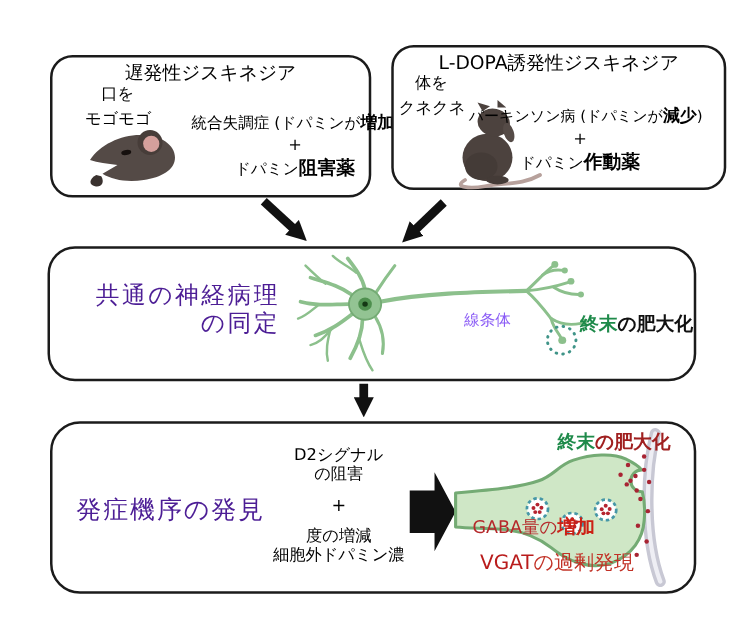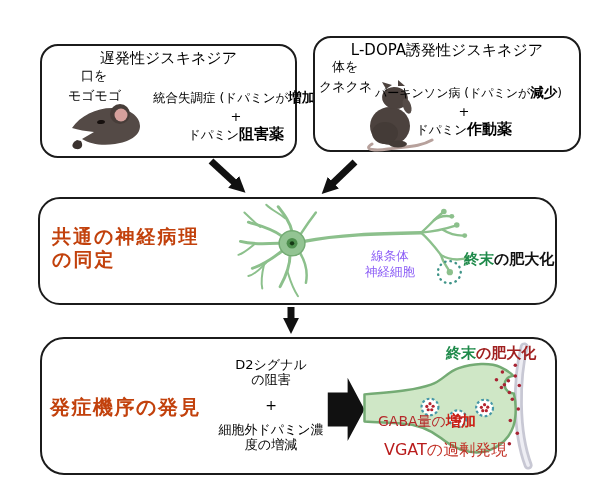--- a/index.html
+++ b/index.html
@@ -21,21 +21,21 @@
   .b2 .col{left:60px;top:46px;width:178px;}
   .cause{font-size:12.5px;white-space:nowrap;}
   .b2 .cause{font-size:12px;}
   .cause b{font-size:13.5px;}
   .plus{font-size:13px;margin:2px 0 1px;}
   .drug{font-size:12.5px;white-space:nowrap;}
   .drug b{font-size:15px;text-align:center;}
   .mouse{position:absolute;}
   .b1 .mouse{left:24px;top:52px;}
   .b2 .mouse{left:33px;top:42px;}
-  .heading-red{position:absolute;color:#c2410c;font-weight:bold;text-align:left;}
+  .heading-red{position:absolute;color:#4c1d95;font-weight:normal;text-align:right;}
   .b3 .heading-red{left:12px;top:26px;width:172px;font-size:19px;line-height:1.22;letter-spacing:2px;}
   .b4 .heading-red{left:8px;top:55px;width:162px;font-size:20px;letter-spacing:1.5px;white-space:nowrap;}
   .neuron-label{position:absolute;left:295px;top:49px;width:110px;text-align:center;
                 color:#8b5cf6;font-size:12.5px;line-height:1.25;}
   .hyp3{position:absolute;left:424px;top:51px;font-size:15px;font-weight:bold;white-space:nowrap;}
   .hyp3 .g{color:#1e8a4a;}
   .hyp3 .k{color:#111;}
   .d2col{position:absolute;left:150px;top:18px;width:158px;text-align:center;font-size:13px;}
   .d2col div{line-height:15px;}
   .d2col .plus2{margin:11px 0 9px;font-size:14px;}
@@ -148,21 +148,20 @@
       <circle cx="254" cy="46" r="13" fill="#93c493" stroke="#74ab74" stroke-width="1.5"></circle>
       <circle cx="254" cy="46" r="5.5" fill="#4e8f4e"></circle>
       <circle cx="254" cy="46" r="2.2" fill="#143814"></circle>
     </svg>
     <div class="heading-red">
       <div>共通の神経病理</div>
       <div>の同定</div>
     </div>
     <div class="neuron-label">
       <div>線条体</div>
-      <div>神経細胞</div>
     </div>
     <div class="hyp3"><span class="g">終末</span><span class="k">の肥大化</span></div>
   </div>
 
   <div class="box b4">
     <svg class="fillsvg" viewBox="0 0 517 138" preserveAspectRatio="none">
       <path d="M486,8 C478,40 477,95 490,130" fill="none" stroke="#c8c8d4" stroke-width="9" stroke-linecap="round"></path>
       <path d="M486,8 C478,40 477,95 490,130" fill="none" stroke="#eeeef4" stroke-width="3.5" stroke-linecap="round"></path>
       <path d="M288,55 L308,55 L308,40 L325,72.5 L308,105 L308,90 L288,90 Z" fill="#111"></path>
       <path d="M325,57 C360,54 378,52 392,47 C404,43 408,34 420,30 C434,25 452,24 462,29 C468,32 472,34 475,38 A 8.5,8.5 0 1 0 475.5,56 C477,62 478,70 477,80 C476,94 468,108 450,115 C432,121 414,112 402,102 C392,94 380,88 362,87 C348,86 336,86 325,85 Z" fill="#cfe7c6" stroke="#74ab74" stroke-width="2.5" stroke-linejoin="round"></path>
@@ -213,21 +212,21 @@
           <circle cx="471" cy="108" r="1.8"></circle>
         <circle cx="477" cy="27" r="1.8"></circle>
           <circle cx="466" cy="47" r="1.8"></circle>
       </g>
     </svg>
     <div class="heading-red">発症機序の発見</div>
     <div class="d2col">
       <div>D2シグナル</div>
       <div>の阻害</div>
       <div class="plus2">+</div>
+      <div>度の増減</div>
       <div>細胞外ドパミン濃</div>
-      <div>度の増減</div>
     </div>
     <div class="hyp4"><span class="g">終末</span><span class="r">の肥大化</span></div>
     <div class="gaba"><span>GABA量の</span><b>増加</b></div>
     <div class="vgat"><span class="t">VGAT</span><span class="r">の過剰発現</span></div>
   </div>
 
 </div>
 
 </body></html>

